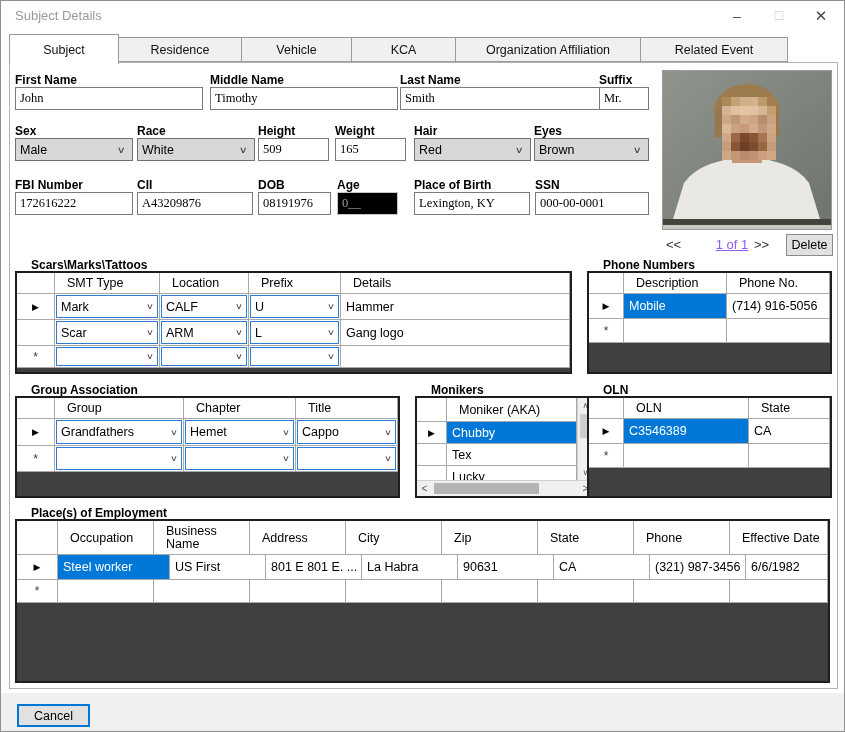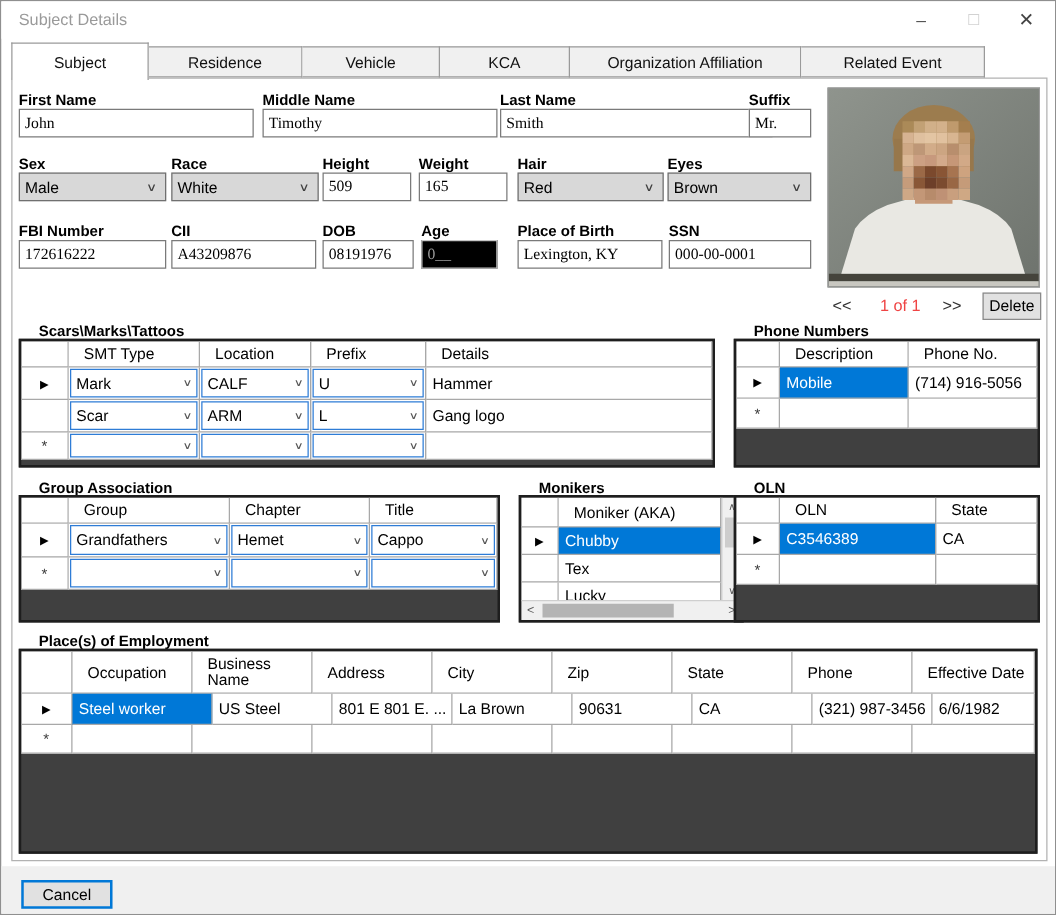--- a/index.html
+++ b/index.html
@@ -35,21 +35,21 @@
   .tbox.disabled { background:#000000; border-color:#c6c6c6; color:#9c9c9c; }
   .combo { position:absolute; height:23px; background:#d8d8d8; border:1px solid #707070;
            display:flex; align-items:center; justify-content:space-between;
            padding:0 7px 0 4px; font-size:12.5px; color:#000; }
   .chev { font-size:9px; color:#404040; transform:scaleX(1.35); }
 
   
   .photo-frame { position:absolute; left:652px; top:7px; width:170px; height:160px;
                  border:1px solid #9a9a9a; background:#7d827b; }
   .navtext { position:absolute; top:174px; font-size:13px; color:#333; cursor:default; }
-  #nav-counter { left:694px; width:56px; color:#ef4444; }
+  #nav-counter { left:694px; width:56px; text-align:center; color:#8b5cf6;text-decoration:underline; }
   #nav-prev { left:656px; } #nav-next { left:744px; }
   .delete-btn { position:absolute; left:776px; top:171px; width:47px; height:22px;
                 background:#e1e1e1; border:1px solid #8a8a8a; font-size:12.5px;
                 display:flex; align-items:center; justify-content:center; }
 
   
   .gridlabel { position:absolute; font-size:12px; font-weight:bold; color:#000;margin-left:16px; }
   .grid { position:absolute; background:#404040; border:2px solid #1e1e1e;
           display:flex; flex-direction:column; overflow:hidden; }
   .grow { display:flex; flex:0 0 auto; min-height:0; }
@@ -457,23 +457,23 @@
         <div class="gc hdr" style="width:96px">Zip</div>
         <div class="gc hdr" style="width:96px">State</div>
         <div class="gc hdr" style="width:96px">Phone</div>
         <div class="gc hdr fill">Effective Date</div>
       </div>
       <div class="grow" style="height:25px">
         <div class="gc corner" style="width:41px">
             <span class="arrow">▶</span>
           </div>
         <div class="gc sel" style="width:112px">Steel worker</div>
-        <div class="gc" style="width:96px">US Steel</div>
+        <div class="gc" style="width:96px">US First</div>
         <div class="gc" style="width:96px">801 E 801 E. ...</div>
-        <div class="gc" style="width:96px">La Brown</div>
+        <div class="gc" style="width:96px">La Habra</div>
         <div class="gc" style="width:96px">90631</div>
         <div class="gc" style="width:96px">CA</div>
         <div class="gc" style="width:96px">(321) 987-3456</div>
         <div class="gc fill">6/6/1982</div>
       </div>
       <div class="grow" style="height:23px">
         <div class="gc corner" style="width:41px">
             <span class="newmark">*</span>
           </div>
         <div class="gc" style="width:96px"></div>

